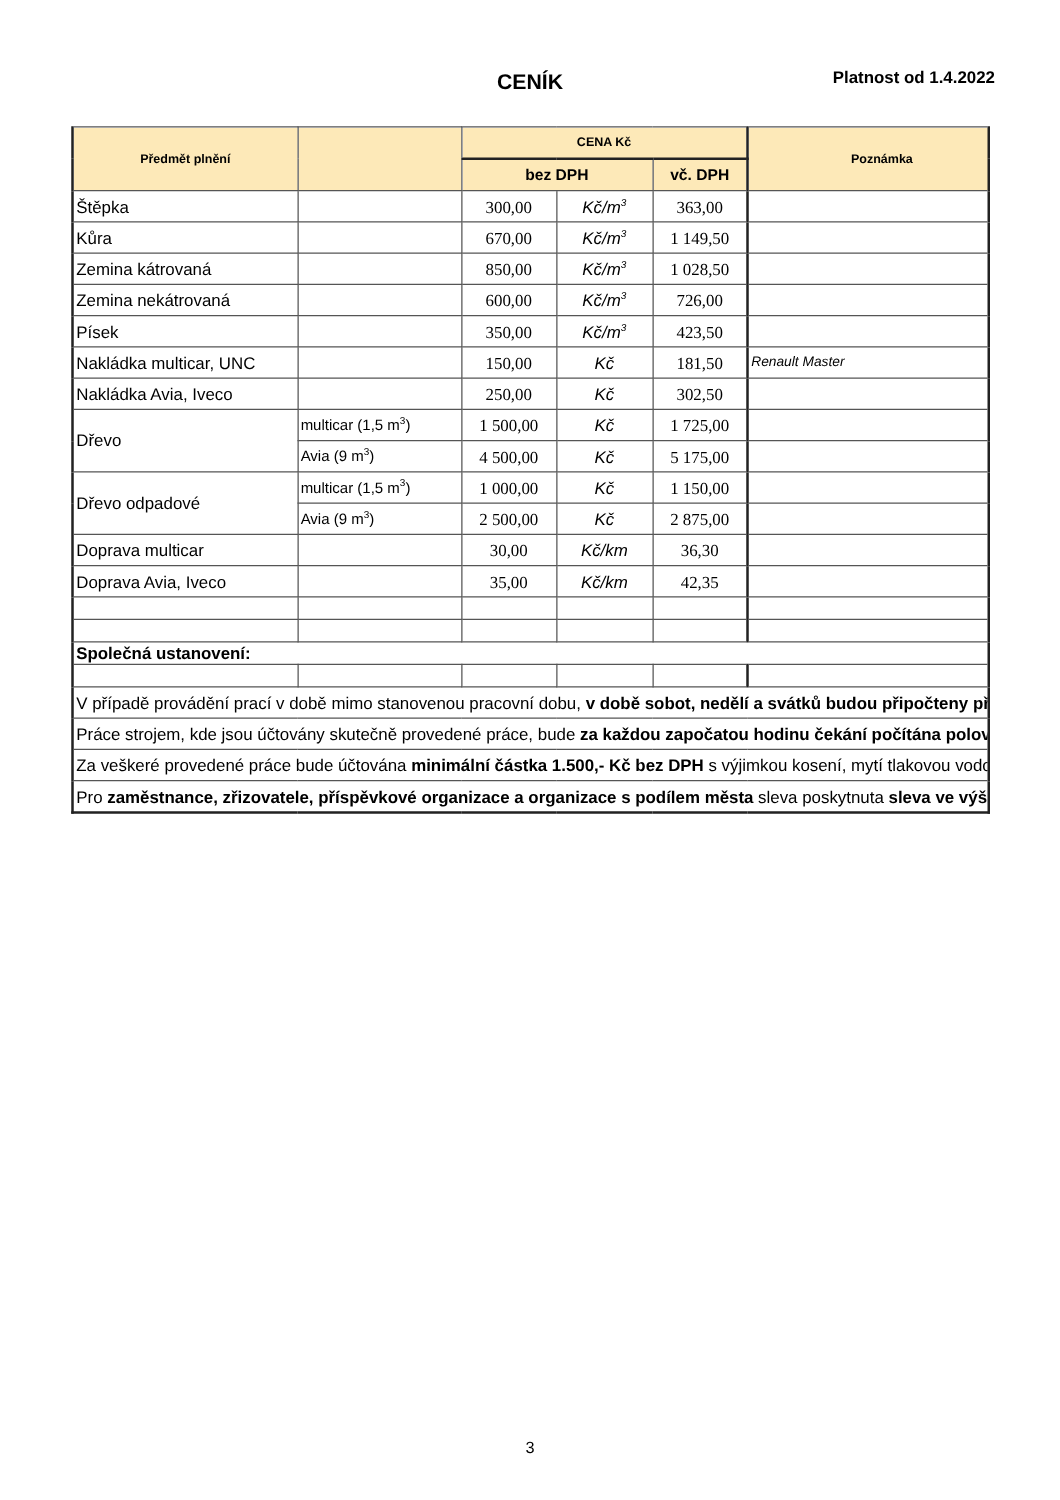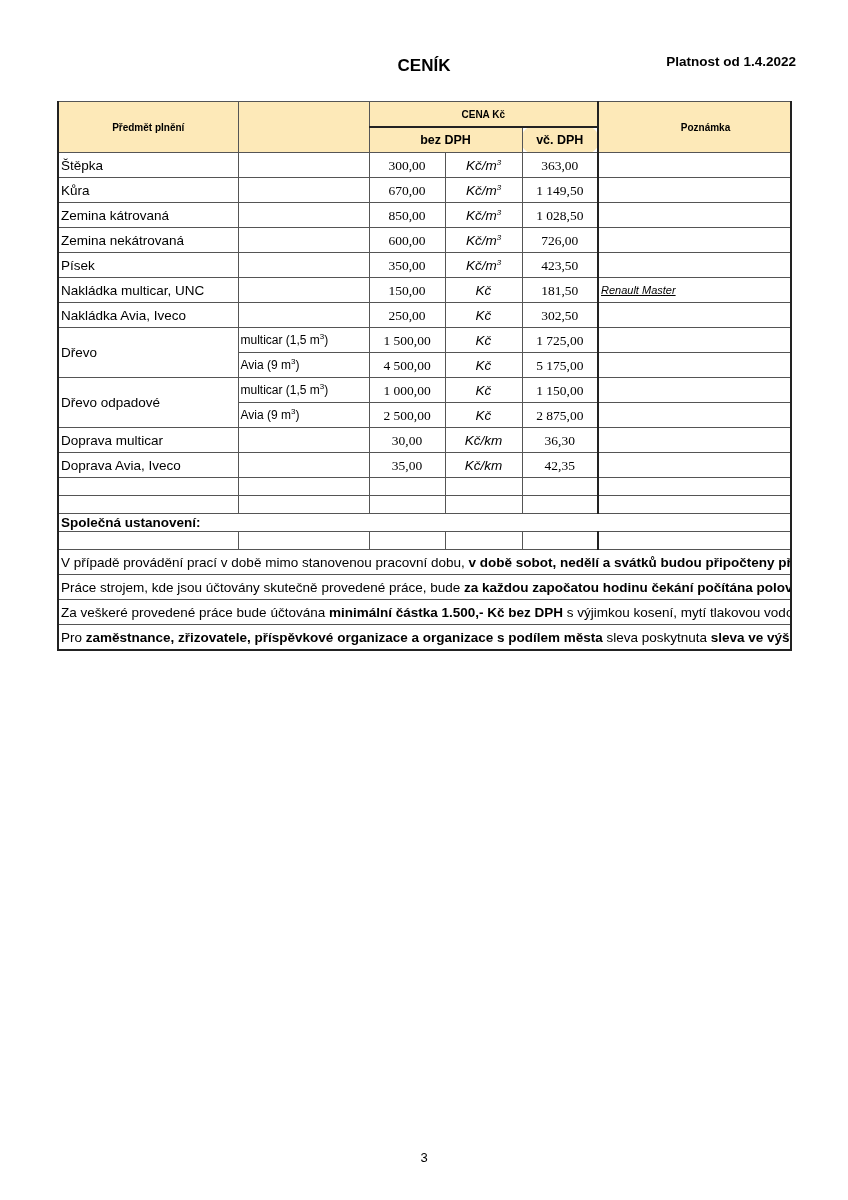--- a/index.html
+++ b/index.html
@@ -6,21 +6,21 @@
   body { width: 848px; height: 1200px; position: relative; font-family: "Liberation Sans", sans-serif; color: #000; }
   .title { position: absolute; top: 56px; left: 0; width: 848px; text-align: center; font-weight: bold; font-size: 17px; }
   .validity { position: absolute; top: 54px; right: 52px; font-weight: bold; font-size: 13.5px; }
   table.price { position: absolute; left: 57px; top: 101px; width: 733px; border-collapse: collapse; table-layout: fixed; font-size: 13.5px; }
   table.price td { border: 1px solid #555; padding: 0 2px; height: 24px; line-height: 15px; overflow: hidden; white-space: nowrap; }
   .hdr { background: #fde9b8; font-weight: bold; text-align: center; font-size: 10px; }
   .hdr-sub { background: #fde9b8; font-weight: bold; text-align: center; font-size: 12.5px; }
   .num { text-align: center; font-family: Liberation Serif, serif; }
   .unit { text-align: center; font-style: italic; }
   .sub { font-size: 12px; }
-  .note { font-style: italic; font-size: 11px; text-decoration: underline; }
+  .note { font-style: italic; font-size: 11px; }
   .thick-top td { border-top: 2px solid #222; }
   .section { font-weight: bold; margin-left: 40px; }
   .para td { white-space: normal; height: auto; padding: 2px 3px; line-height: 19px; }
   .outer-left { border-left: 2px solid #222 !important; }
   .outer-right { border-right: 2px solid #222 !important; }
   .page-num { position: absolute; top: 1150px; left: 0; width: 848px; text-align: center; font-size: 13px; }
   sup { font-size: 8px; line-height: 0; }
 </style>
 </head>
 <body>
@@ -39,21 +39,21 @@
   </colgroup>
   <tbody id="tbody">
     <tr class="thick-top">
       <td class="hdr outer-left" rowspan="2" style="height: 50px; background: rgb(253, 233, 184);">Předmět plnění</td>
       <td class="hdr" rowspan="2" style="background: rgb(253, 233, 184);"></td>
       <td class="hdr" colspan="3" style="background: rgb(253, 233, 184);">CENA Kč</td>
       <td class="hdr outer-right" rowspan="2" style="border-left: 2px solid rgb(34, 34, 34); background: rgb(253, 233, 184); padding-left: 24px;">Poznámka</td>
     </tr>
     <tr>
       <td class="hdr-sub" colspan="2" style="border-top: 2px solid rgb(34, 34, 34); background: rgb(253, 233, 184);">bez DPH</td>
-      <td class="hdr-sub" style="border-top: 2px solid rgb(34, 34, 34); background: rgb(253, 233, 184); border-radius: 10px;">vč. DPH</td>
+      <td class="hdr-sub" style="border-top: 2px solid rgb(34, 34, 34); background: rgb(253, 233, 184);">vč. DPH</td>
     </tr>
   <tr class="thick-top">
         <td class="outer-left">Štěpka</td>
         <td></td>
         <td class="num">300,00</td>
         <td class="unit"><span>Kč/m</span><sup>3</sup></td>
         <td class="num">363,00</td>
         <td class="note outer-right" style="border-left:2px solid #222"></td>
       </tr>
       <tr>

